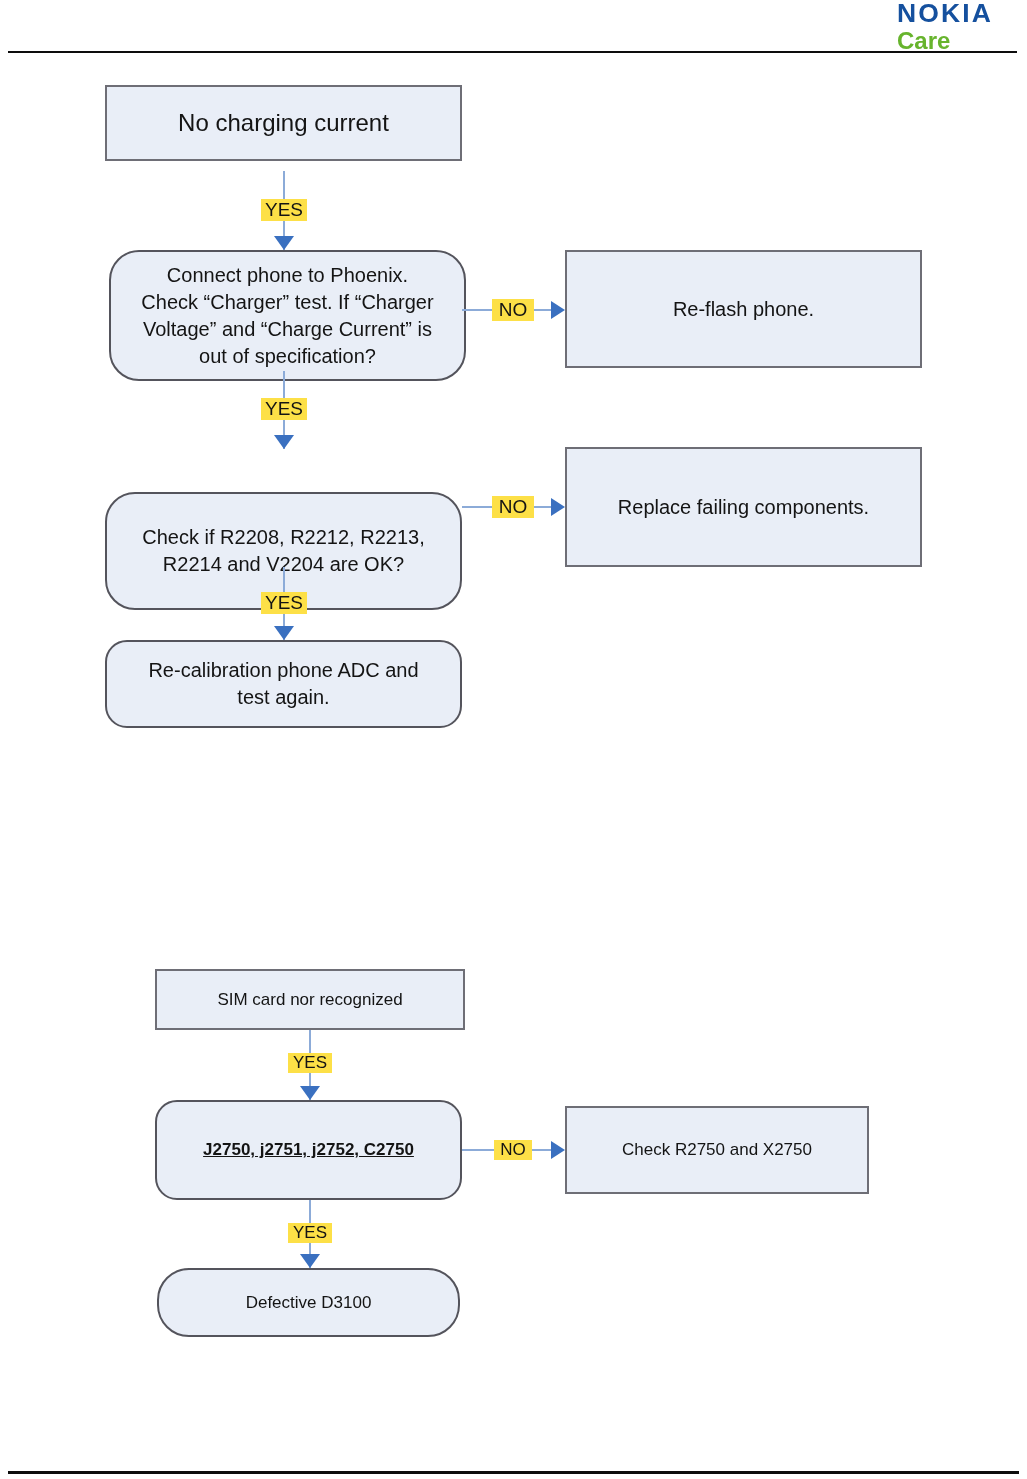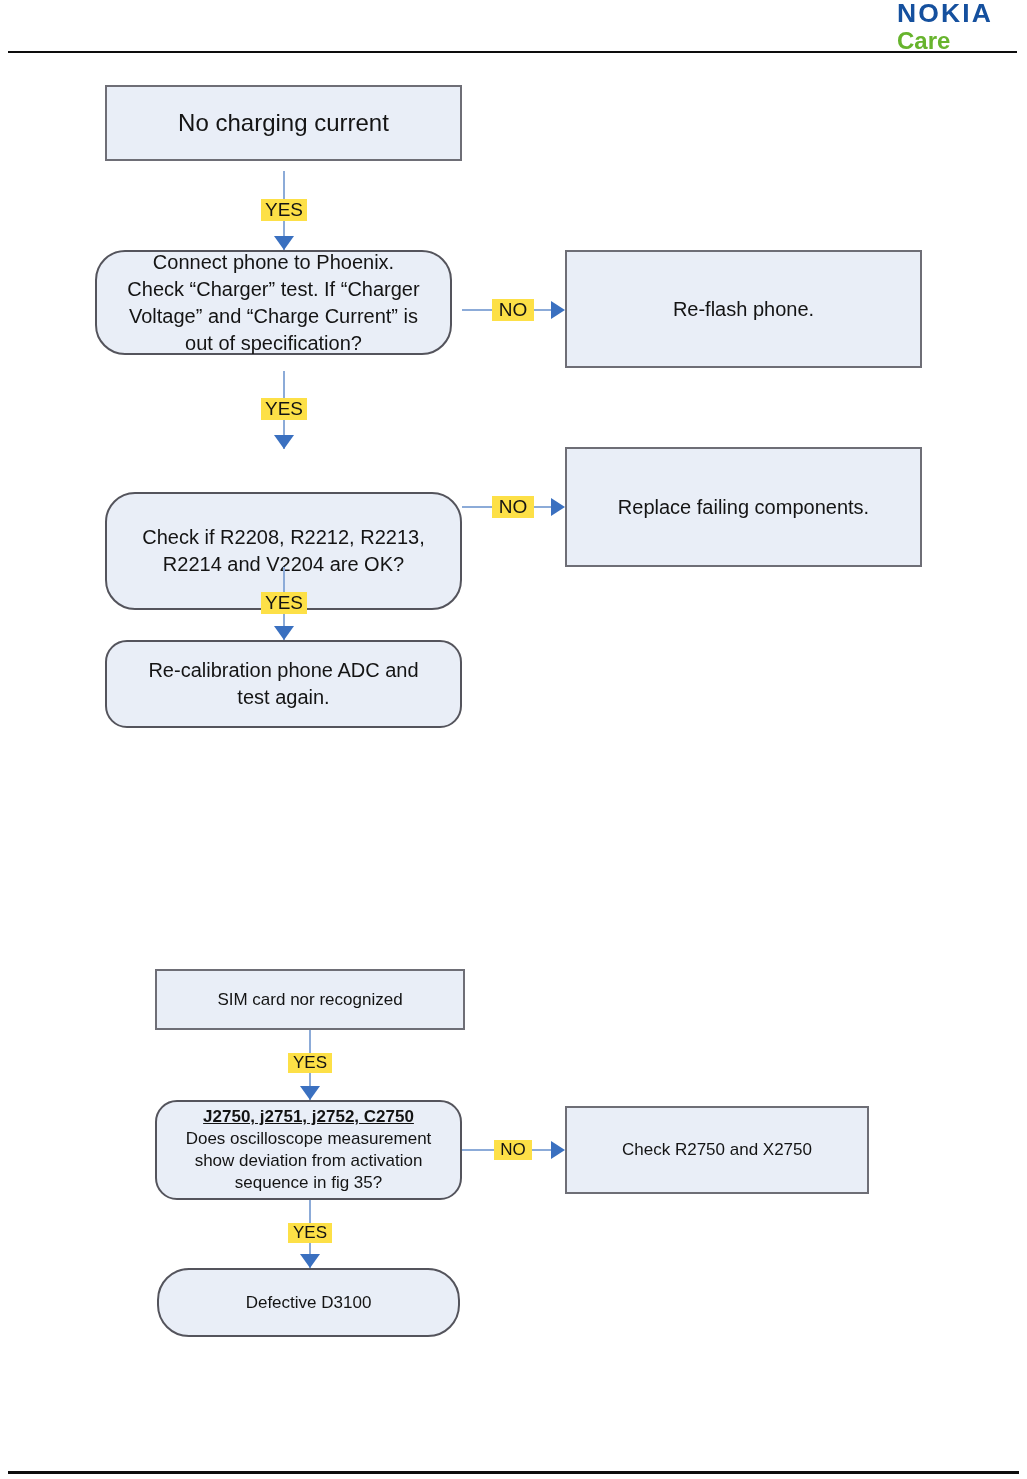--- a/index.html
+++ b/index.html
@@ -76,21 +76,21 @@
   <div>
 
     <div class="node f1-title" style="left:105px;top:85px;width:357px;height:76px;">
       <span>No charging current</span>
     </div>
 
     <div class="vline" style="left:283px;top:171px;height:79px;"></div>
     <div class="branch-label" style="left:261px;top:199px;width:46px;">YES</div>
     <div class="arrow-down" style="left:274px;top:236px;"></div>
 
-    <div class="node rounded f1-text multiline" style="left:95px;top:250px;width:357px;height:105px;">
+    <div class="node rounded f1-text multiline" style="left:109px;top:250px;width:357px;height:131px;">
       <span class="multiline">Connect phone to Phoenix.
 Check “Charger” test. If “Charger
 Voltage” and “Charge Current” is
 out of specification?</span>
     </div>
 
     <div class="hline" style="left:462px;top:309px;width:90px;"></div>
     <div class="branch-label" style="left:492px;top:299px;width:42px;">NO</div>
     <div class="arrow-right" style="left:551px;top:301px;"></div>
 
@@ -131,23 +131,20 @@
     <div class="node f2-text" style="left:155px;top:969px;width:310px;height:61px;">
       <span>SIM card nor recognized</span>
     </div>
 
     <div class="vline" style="left:309px;top:1030px;height:70px;"></div>
     <div class="branch-label small" style="left:288px;top:1053px;width:44px;">YES</div>
     <div class="arrow-down" style="left:300px;top:1086px;"></div>
 
     <div class="node rounded r22 f2-text" style="left:155px;top:1100px;width:307px;height:100px;">
       <span class="bold">J2750, j2751, j2752, C2750</span>
-      <span class="multiline">Does oscilloscope measurement
-show  deviation from activation
-sequence in fig 35?</span>
     </div>
 
     <div class="hline" style="left:462px;top:1149px;width:90px;"></div>
     <div class="branch-label small" style="left:494px;top:1140px;width:38px;">NO</div>
     <div class="arrow-right" style="left:551px;top:1141px;"></div>
 
     <div class="node f2-text" style="left:565px;top:1098px;width:304px;height:88px;margin-top:8px;">
       <span>Check R2750 and X2750</span>
     </div>
 

